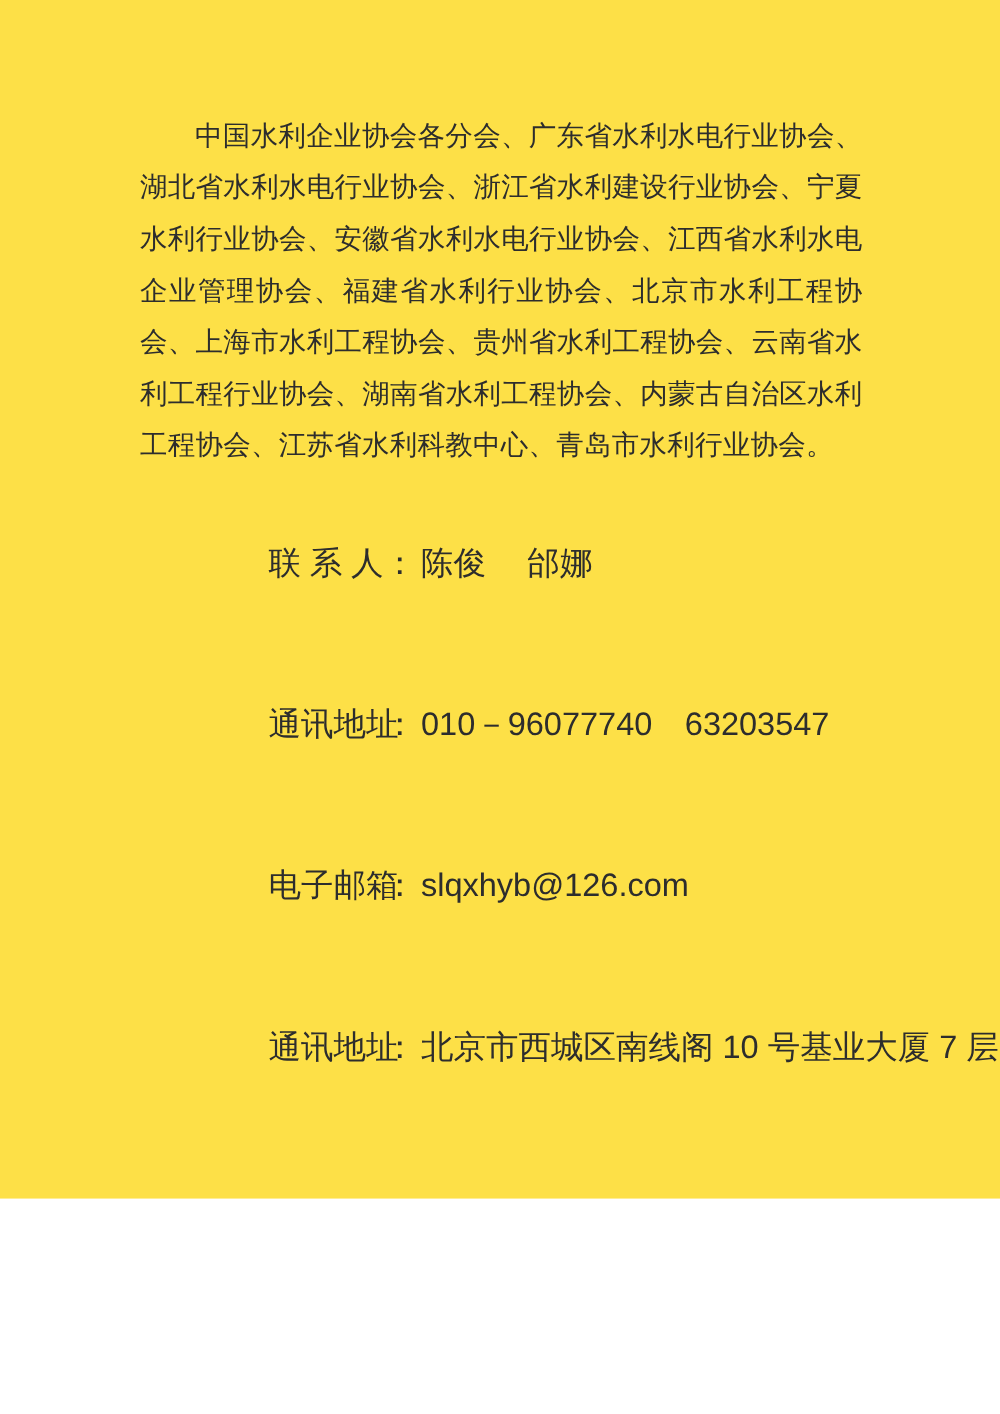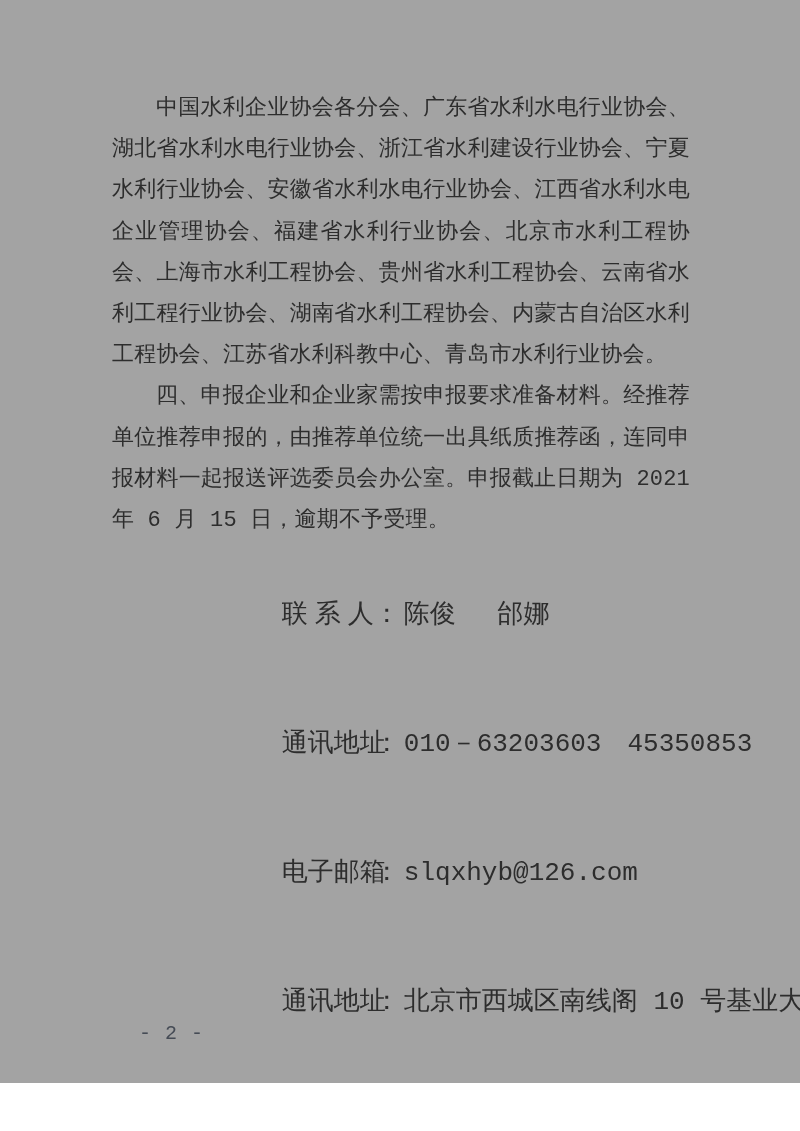--- a/index.html
+++ b/index.html
@@ -3,24 +3,24 @@
 <meta charset="utf-8">
 <style>
   html, body {
     margin: 0;
     padding: 0;
     background: #ffffff;
   }
   .page {
     position: relative;
     width: 800px;
-    height: 1083px;
-    background: #a3a3a3;
+    height: 959px;
+    background: #fde047;
     overflow: hidden;
-    font-family: Liberation Mono, monospace;
+    font-family: Liberation Sans, sans-serif;
     color: #2d2d2d;
   }
   .content {
     position: absolute;
     left: 112px;
     top: 88px;
     width: 578px;
   }
   .para {
     margin: 0;
@@ -61,28 +61,27 @@
   }
 </style>
 </head>
 <body>
 
 <div class="page">
   <div class="content">
 
     <p class="para">中国水利企业协会各分会、广东省水利水电行业协会、湖北省水利水电行业协会、浙江省水利建设行业协会、宁夏水利行业协会、安徽省水利水电行业协会、江西省水利水电企业管理协会、福建省水利行业协会、北京市水利工程协会、上海市水利工程协会、贵州省水利工程协会、云南省水利工程行业协会、湖南省水利工程协会、内蒙古自治区水利工程协会、江苏省水利科教中心、青岛市水利行业协会。</p>
 
-    <p class="para">四、申报企业和企业家需按申报要求准备材料。经推荐单位推荐申报的，由推荐单位统一出具纸质推荐函，连同申报材料一起报送评选委员会办公室。申报截止日期为 2021 年 6 月 15 日，逾期不予受理。</p>
 
     <div class="contacts">
       <div class="contact-row">
         <span class="contact-label">联系人</span><span class="contact-colon">：</span><span class="contact-value">陈俊　 邰娜</span>
       </div>
       <div class="contact-row">
-        <span class="contact-label">通讯地址</span><span class="contact-colon">：</span><span class="contact-value">010－63203603　45350853</span>
+        <span class="contact-label">通讯地址</span><span class="contact-colon">：</span><span class="contact-value">010－96077740　63203547</span>
       </div>
       <div class="contact-row">
         <span class="contact-label">电子邮箱</span><span class="contact-colon">：</span><span class="contact-value">slqxhyb@126.com</span>
       </div>
       <div class="contact-row">
         <span class="contact-label">通讯地址</span><span class="contact-colon">：</span><span class="contact-value">北京市西城区南线阁 10 号基业大厦 7 层</span>
       </div>
     </div>
 
   </div>

